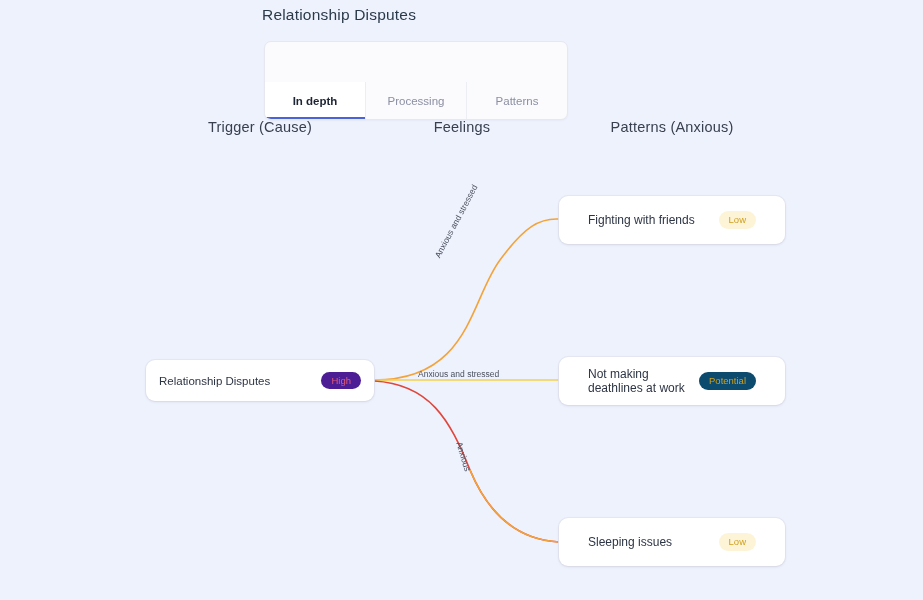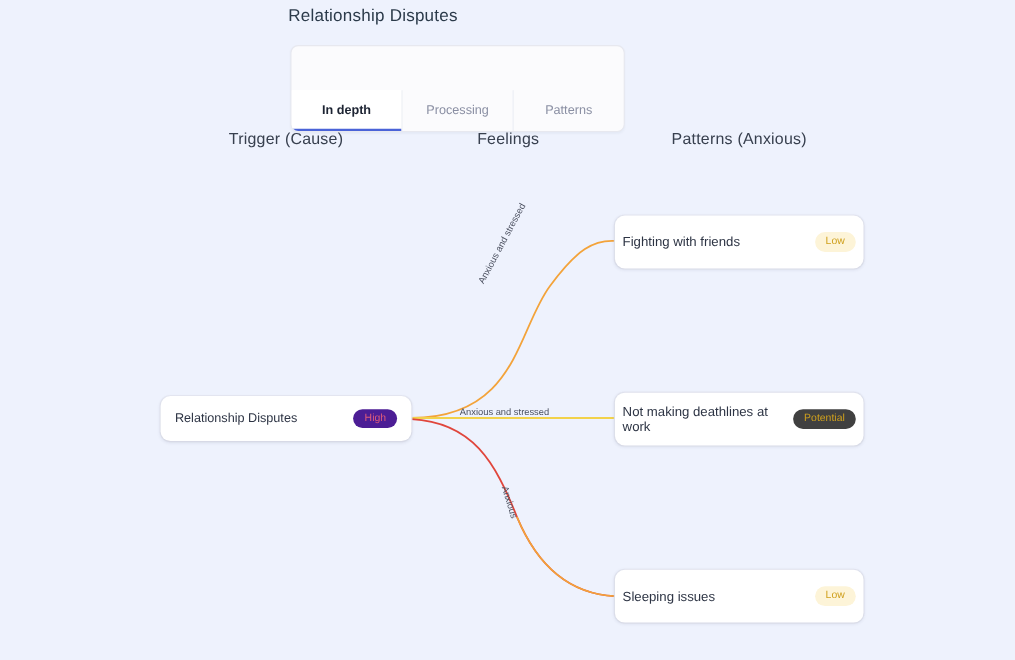--- a/index.html
+++ b/index.html
@@ -61,40 +61,40 @@
     display:flex;align-items:center;
     box-sizing:border-box;
   }
   .node-root{
     left:146px;top:360px;width:228px;height:41px;
     padding:0 13px;
     justify-content:space-between;
   }
   .node-eff{
     width:226px;height:48px;
-    padding:0 7px;
+    padding:0 29px;
     justify-content:space-between;
   }
   #eff-0{left:559px;top:196px;}
   #eff-1{left:559px;top:357px;}
   #eff-2{left:559px;top:518px;}
   .node-label{
     font-size:11.5px;color:#2d3444;
   }
   #eff-0 .node-label,#eff-1 .node-label,#eff-2 .node-label{font-size:12px;}
   .badge{
     font-size:9.5px;
     border-radius:11px;
     padding:4px 10px;
     line-height:1;
     white-space:nowrap;
   }
   .badge-high{background:#4c1d95;color:#e05c7a;}
   .badge-low{background:#fdf4d8;color:#cfa01d;}
-  .badge-potential{background:#404040;color:#cfa01d;}
+  .badge-potential{background:#0c4a6e;color:#cfa01d;}
 
   .edge-label{
     position:absolute;
     font-size:8.5px;
     color:#4a4f5e;
     white-space:nowrap;
     transform-origin:left center;
   }
   #edge-label-0{left:437px;top:252px;transform:rotate(-62deg);}
   #edge-label-1{left:418px;top:369px;}

